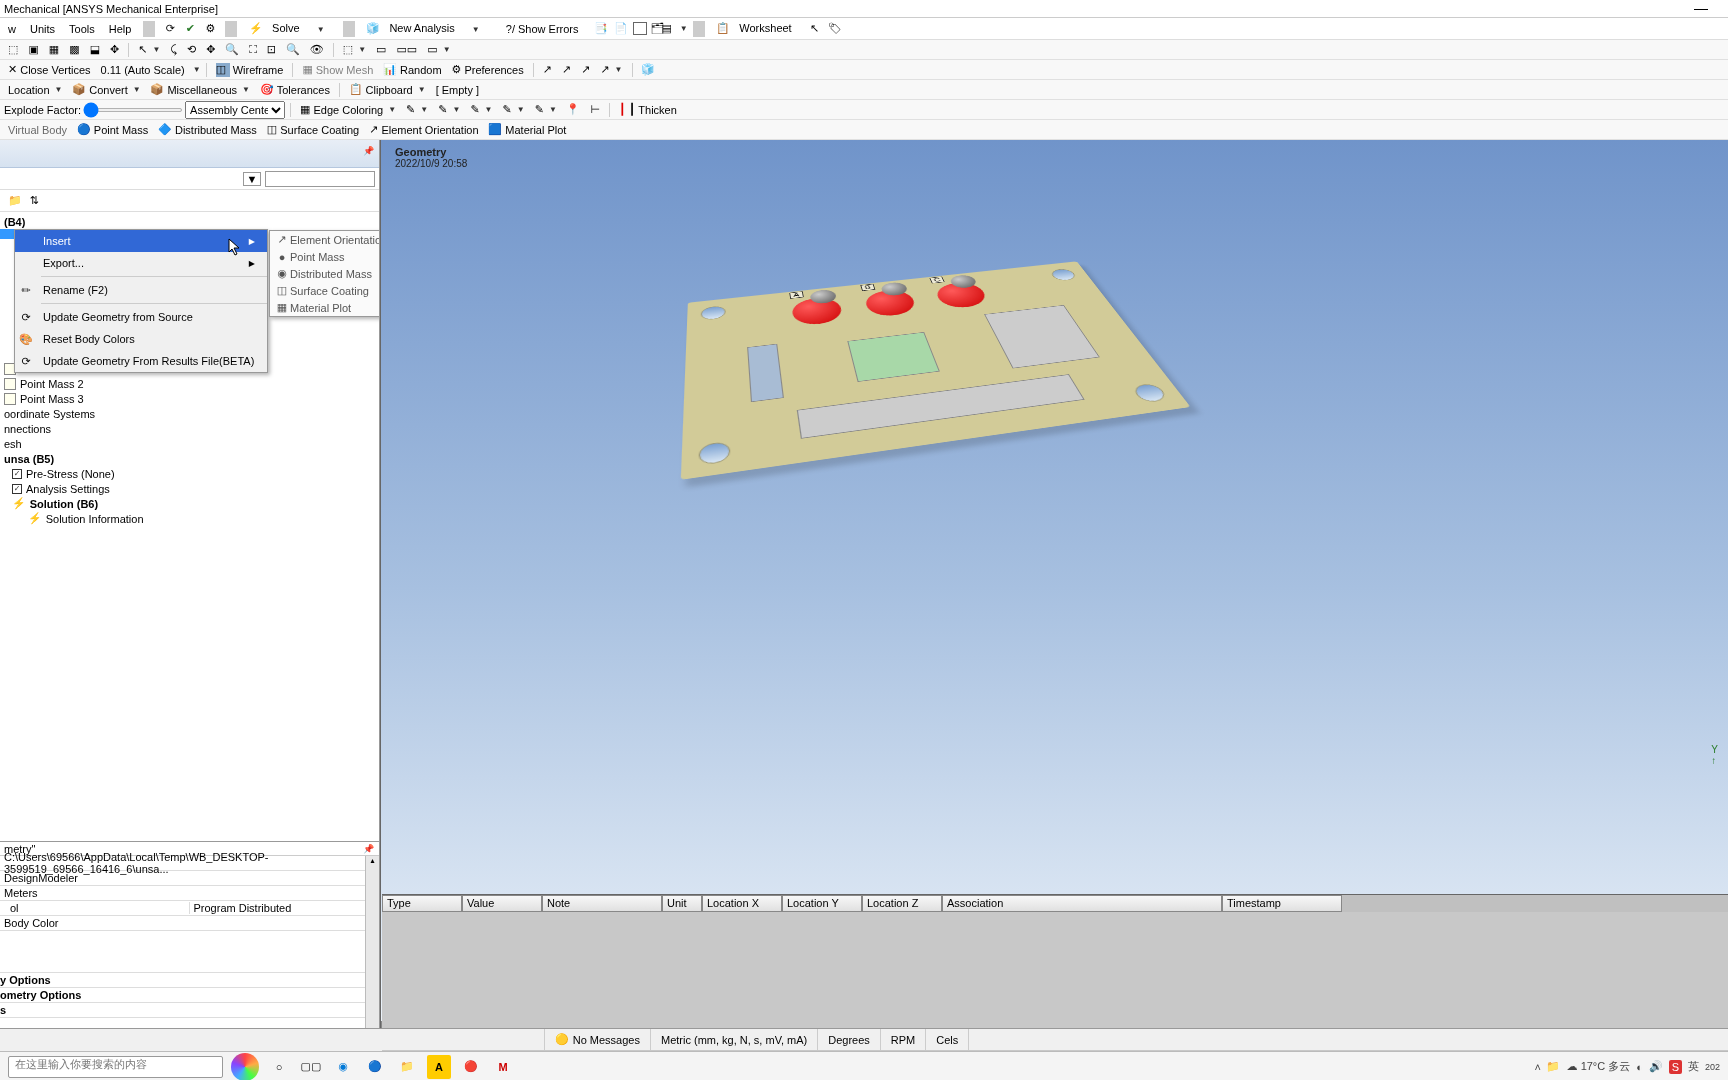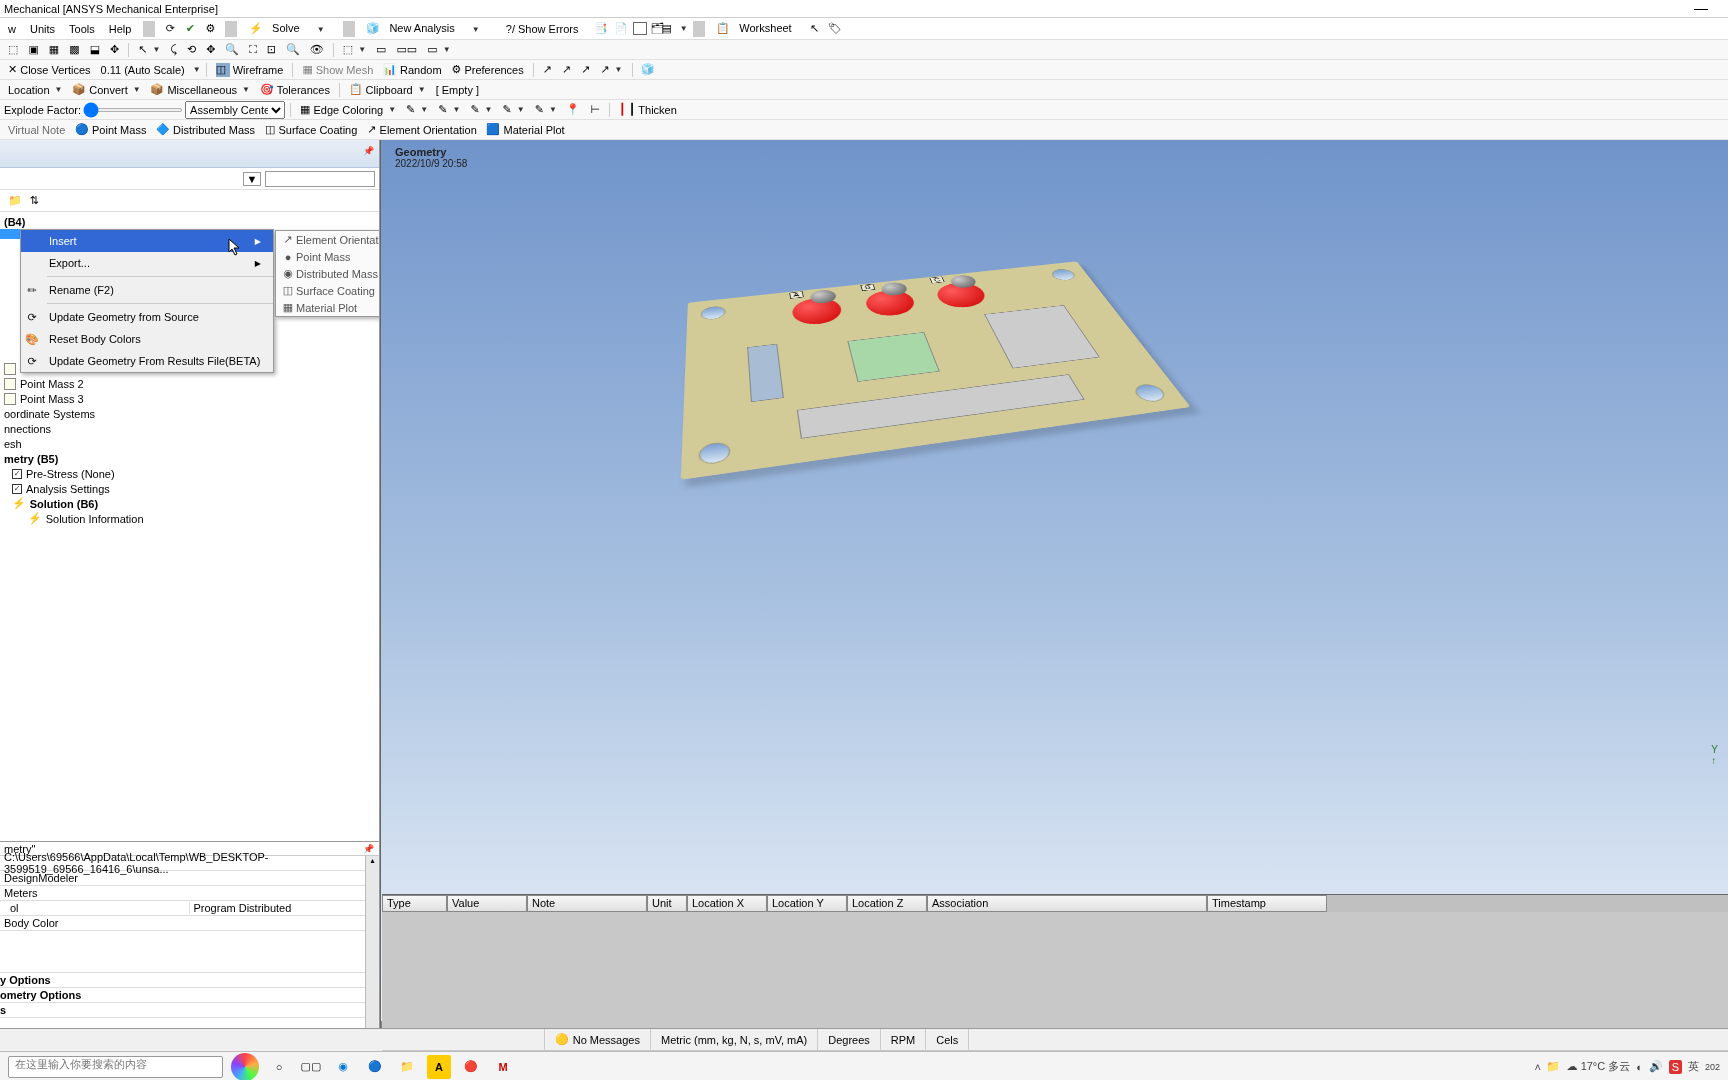--- a/index.html
+++ b/index.html
@@ -212,21 +212,21 @@
   <span class="btn">✎<span class="dropdown-arrow">▼</span></span>
   <span class="btn">✎<span class="dropdown-arrow">▼</span></span>
   <span class="btn">📍</span>
   <span class="btn">⊢</span>
   <span class="sep"></span>
   <span class="btn"><span style="color:#d00">┃</span>┃ <span>Thicken</span></span>
 </div>
 
 <div class="toolbar">
   <span class="btn" style="opacity:0.6">
-      <span>Virtual Note</span>
+      <span>Virtual Body</span>
     </span>
   <span class="btn">🔵 <span>Point Mass</span></span>
   <span class="btn">🔷 <span>Distributed Mass</span></span>
   <span class="btn">◫ <span>Surface Coating</span></span>
   <span class="btn">↗ <span>Element Orientation</span></span>
   <span class="btn">🟦 <span>Material Plot</span></span>
 </div>
 
 <div class="main-area">
 
@@ -242,21 +242,21 @@
     <div class="tree-sort">
       <span>📁</span>
       <span>⇅</span>
     </div>
     <div class="tree-body">
       <div class="tree-item bold">
           <span>(B4)</span>
         </div>
       <div class="tree-item sel" style="height:10px;width:30px"></div>
 
-      <div class="ctx-menu" style="left:20px; top:17px; width:254px">
+      <div class="ctx-menu" style="left:14px; top:17px; width:254px">
         <div class="ctx-item highlight">
           <span class="ci-ico"></span>
           <span class="ci-txt">Insert</span>
           <span class="ci-arr">▶</span>
         </div>
         <div class="ctx-item">
           <span class="ci-ico"></span>
           <span class="ci-txt">Export...</span>
           <span class="ci-arr">▶</span>
         </div>
@@ -319,21 +319,21 @@
       <div class="tree-item">
           <span>oordinate Systems</span>
         </div>
       <div class="tree-item">
           <span>nnections</span>
         </div>
       <div class="tree-item">
           <span>esh</span>
         </div>
       <div class="tree-item bold">
-          <span>metry (B5)</span>
+          <span>unsa (B5)</span>
         </div>
       <div class="tree-item" style="padding-left:12px">
           <span class="tree-check">✓</span>
           <span>Pre-Stress (None)</span>
         </div>
       <div class="tree-item" style="padding-left:12px">
           <span class="tree-check">✓</span>
           <span>Analysis Settings</span>
         </div>
       <div class="tree-item bold" style="padding-left:12px">⚡ <span>Solution (B6)</span></div>
@@ -430,21 +430,21 @@
       <div class="vtab active">Geometry</div>
       <div class="vtab">Print Preview</div>
       <div class="vtab">Report Preview</div>
     </div>
   </div>
 </div>
 
 <div class="annot-panel">
   <div class="annot-table">
     <div class="annot-hdr">
-      <div style="width:65px">Type</div>
+      <div style="width:80px">Type</div>
       <div style="width:80px">Value</div>
       <div style="width:120px">Note</div>
       <div style="width:40px">Unit</div>
       <div style="width:80px">Location X</div>
       <div style="width:80px">Location Y</div>
       <div style="width:80px">Location Z</div>
       <div style="width:280px">Association</div>
       <div style="width:120px">Timestamp</div>
     </div>
   </div>

